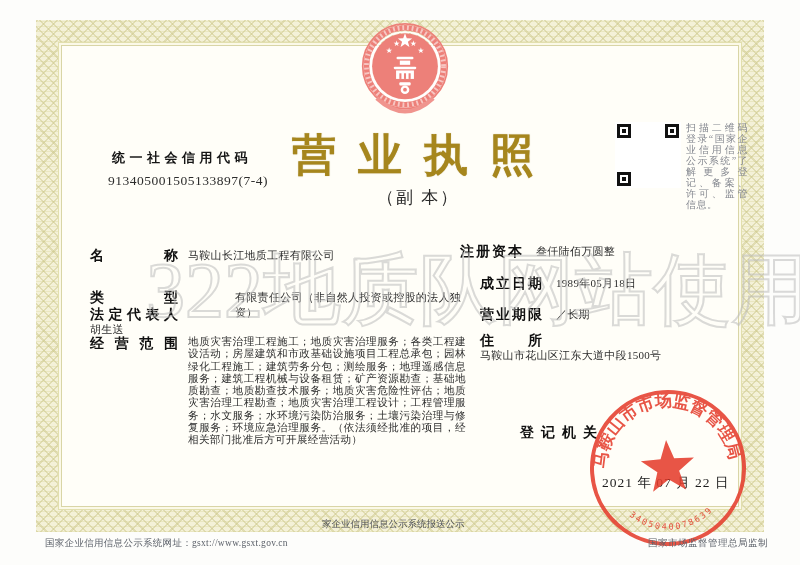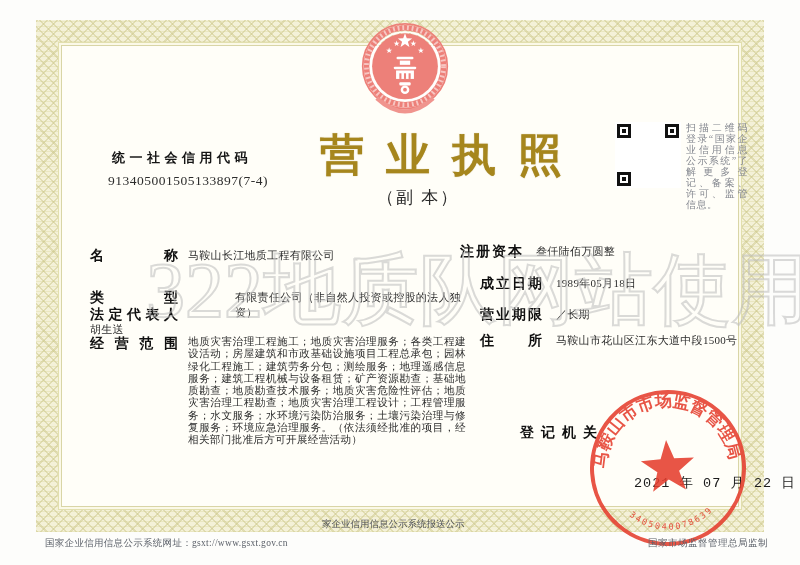--- a/index.html
+++ b/index.html
@@ -25,21 +25,20 @@
   }
   
   .emblem{position:absolute;left:358px;top:22px;width:94px;height:96px;}
   
   .credit-label{position:absolute;left:112px;top:149px;font-size:13px;font-weight:bold;letter-spacing:4.5px;color:#151515;}
   .credit-code{position:absolute;left:108px;top:173px;font-size:13.5px;color:#2c2c2c;font-family:"Liberation Serif",serif;letter-spacing:.5px;}
   .title{
     position:absolute;left:292px;top:126px;font-size:44px;font-weight:bold;
     letter-spacing:22px;color:#a6861d;white-space:nowrap;
     text-shadow:0 0 1px rgba(140,110,20,.5);
-    margin-left:28px;
   }
   .subtitle{position:absolute;left:350px;top:186px;width:136px;text-align:center;font-size:17px;color:#2a2a2a;letter-spacing:2px;}
   
   .qr{
     position:absolute;left:617px;top:124px;width:62px;height:62px;background:#fff;
     background-image:
       repeating-linear-gradient(0deg,#111 0 3px,transparent 3px 6px),
       repeating-linear-gradient(90deg,#111 0 3px,transparent 3px 7px);
     background-blend-mode:screen;outline:2px solid #fff;
   }
@@ -52,21 +51,21 @@
   }
   
   .row{position:absolute;display:flex;align-items:flex-start;}
   .flabel{font-weight:bold;font-size:14px;color:#101010;text-align:justify;text-align-last:justify;flex:0 0 auto;line-height:15px;}
   .w88{width:88px;margin-right:10px;}
   .w58{width:62px;margin-right:14px;}
   .fvalue{font-size:11px;color:#2d2d2d;line-height:15px;letter-spacing:.3px;}
   .scope{width:278px;font-size:10.6px;line-height:12.3px;text-align:justify;color:#2d2d2d;}
   
   .reg-label{position:absolute;left:520px;top:424px;font-size:14px;font-weight:bold;letter-spacing:7px;color:#101010;white-space:nowrap;}
-  .date-line{position:absolute;left:602px;top:474px;font-size:13.5px;color:#1c1c1c;font-family:Liberation Mono, monospace;letter-spacing:1px;white-space:nowrap;margin-left:32px;}
+  .date-line{position:absolute;left:602px;top:474px;font-size:13.5px;color:#1c1c1c;font-family:Liberation Serif, serif;letter-spacing:1px;white-space:nowrap;}
   .seal{position:absolute;left:583px;top:383px;width:170px;height:170px;opacity:.88;transform:rotate(-4deg);}
   
   .watermark{
     position:absolute;left:146px;top:238px;font-size:78px;white-space:nowrap;
     font-family:"Liberation Serif","DejaVu Serif",serif;
     color:transparent;-webkit-text-stroke:2px #bdbdbd;opacity:.55;letter-spacing:0px;
     pointer-events:none;
   }
   @supports not (-webkit-text-stroke: 1px black){
     .watermark{color:#c7c7c7;}
@@ -149,21 +148,21 @@
     <span class="fvalue">叁仟陆佰万圆整</span>
   </div>
   <div class="row" style="left:480px;top:276px;width:290px;">
     <span class="flabel w58">成立日期</span>
     <span class="fvalue">1989年05月18日</span>
   </div>
   <div class="row" style="left:480px;top:307px;width:290px;">
     <span class="flabel w58">营业期限</span>
     <span class="fvalue">／长期</span>
   </div>
-  <div class="row" style="left:480px;top:333px;width:290px;">
+  <div class="row" style="left:480px;top:333px;width:290px;flex-direction:column;">
     <span class="flabel w58">住所</span>
     <span class="fvalue">马鞍山市花山区江东大道中段1500号</span>
   </div>
 
   <div class="reg-label">登记机关</div>
   <div class="date-line">2021 年 07 月 22 日</div>
 
   <div class="seal">
     <svg viewBox="0 0 170 170" width="170" height="170" xmlns="http://www.w3.org/2000/svg">
       <defs>

